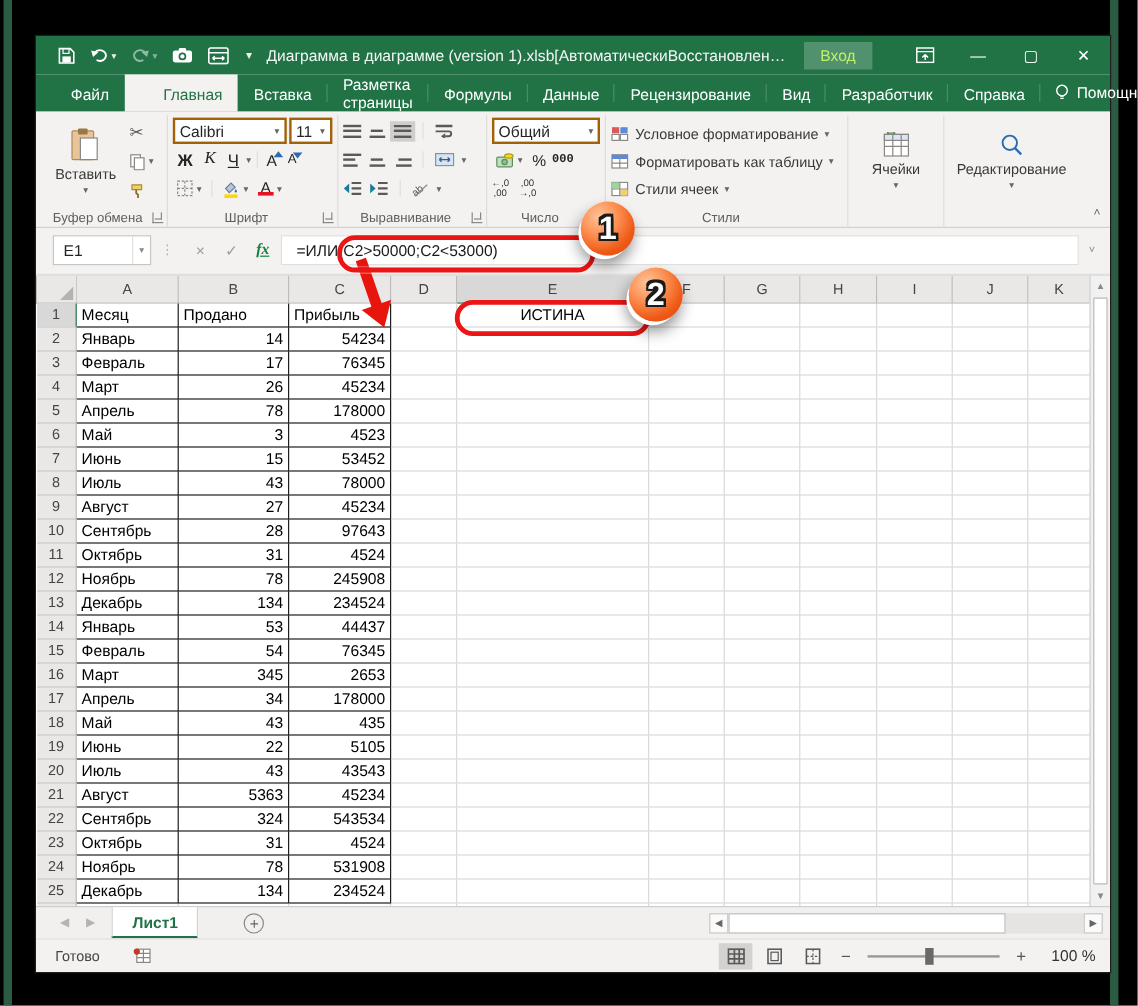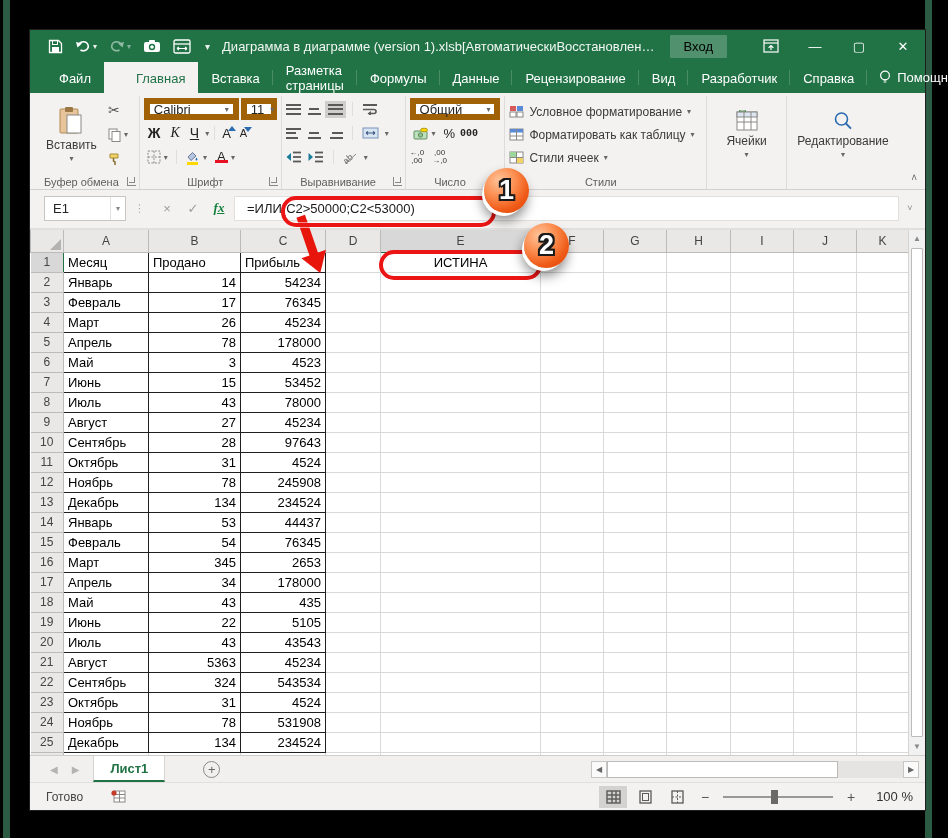--- a/index.html
+++ b/index.html
@@ -9,21 +9,21 @@
   .window{position:absolute;left:30px;top:30px;width:895px;height:780px;background:#f3f2f1;display:flex;flex-direction:column;box-shadow:0 0 0 1px #1e1e1e;}
 
   
   .titlebar{height:32px;background:#217346;display:flex;align-items:center;color:#fff;font-size:13px;flex:none;}
   .qat{display:flex;align-items:center;gap:4px;padding-left:14px;}
   .qat .qbtn{display:flex;align-items:center;padding:3px 4px;cursor:default;}
   .qat svg{display:block;}
   .tiny-dd{font-size:8px;color:#e8f1ec;margin-left:2px;}
   .dim{opacity:.5;}
   .title-text{flex:1;text-align:center;white-space:nowrap;overflow:hidden;text-overflow:ellipsis;padding:0 8px;color:#f2f7f4;}
-  .signin-btn{background:rgba(255,255,255,.22);color:#000000;padding:4px 14px;font-size:13px;margin-right:22px;border-radius:1px;}
+  .signin-btn{background:rgba(255,255,255,.22);color:#bef264;padding:4px 14px;font-size:13px;margin-right:22px;border-radius:1px;}
   .win-ctrls{display:flex;align-items:center;}
   .win-btn{width:44px;height:32px;display:flex;align-items:center;justify-content:center;font-size:13px;color:#fff;}
 
   
   .tabrow{height:31px;background:#217346;display:flex;align-items:stretch;color:#fff;font-size:13px;padding-left:16px;flex:none;}
   .rtab{padding:7px 13px 6px;display:flex;align-items:center;position:relative;}
   .rtab:not(.active):not(.file)::after{content:"";position:absolute;right:0;top:8px;bottom:8px;width:1px;background:rgba(255,255,255,.18);}
   .rtab.active{background:#f3f2f1;color:#217346;padding-left:32px;}
   .tab-extra{display:flex;align-items:center;gap:6px;padding:0 12px;}
   .tab-extra svg{display:block;}
@@ -34,21 +34,21 @@
   .grp-label{position:absolute;bottom:1px;left:0;right:10px;text-align:center;font-size:11px;color:#605e5c;white-space:nowrap;}
   .launcher{position:absolute;bottom:3px;right:3px;width:9px;height:9px;border-left:1px solid #8a8886;border-bottom:1px solid #8a8886;}
   .launcher::after{content:"";position:absolute;right:1px;top:0px;width:5px;height:5px;border-right:1px solid #8a8886;border-bottom:1px solid #8a8886;}
   .grp-body{flex:1;display:flex;align-items:stretch;}
   .vstack{display:flex;flex-direction:column;align-items:center;justify-content:flex-start;}
   .bigbtn{display:flex;flex-direction:column;align-items:center;justify-content:center;padding:2px 8px;gap:2px;}
   .bigbtn .blabel{font-size:12px;color:#3b3a39;}
   .smallcol{display:flex;flex-direction:column;justify-content:space-between;padding:2px 0;}
   .sbtn{display:flex;align-items:center;gap:3px;height:22px;padding:0 3px;}
   .frow{display:flex;align-items:center;height:24px;gap:2px;}
-  .selectbox{background:#fff;border:6px solid #a16207;display:flex;align-items:center;height:22px;padding:0 4px;font-size:13px;color:#252423;}
+  .selectbox{background:#fff;border:2px solid #a16207;display:flex;align-items:center;height:22px;padding:0 4px;font-size:13px;color:#252423;}
   .selectbox .dd{margin-left:auto;font-size:8px;color:#666;padding-left:6px;}
   .fmt-letter{font-size:14px;color:#252423;padding:0 4px;}
   .bold-zh{font-weight:bold;}
   .ital-k{font-style:italic;font-family:"Liberation Serif",serif;}
   .under-ch{text-decoration:underline;}
   .dd8{font-size:8px;color:#666;}
   .sep-v{width:1px;background:#e0dedc;margin:2px 3px;}
   .a-grow{position:relative;font-size:13px;color:#252423;padding:0 5px 0 2px;}
   .a-grow::after{content:"";position:absolute;top:0;right:0;border-left:4px solid transparent;border-right:4px solid transparent;border-bottom:5px solid #2b6cb0;}
   .a-shrink{position:relative;font-size:11px;color:#252423;padding:0 5px 0 2px;}

